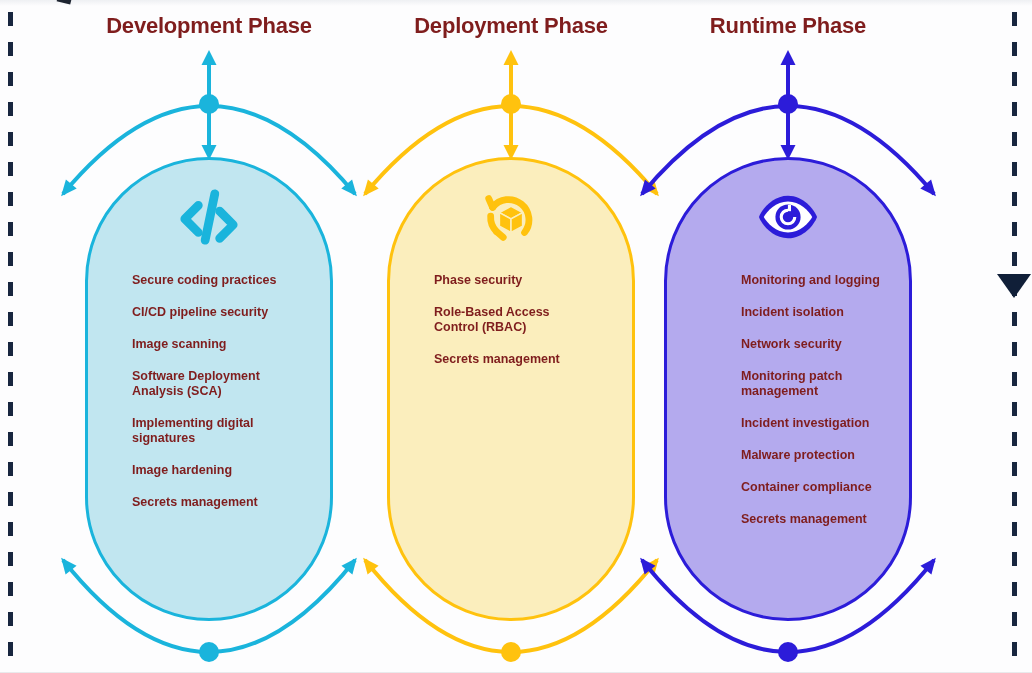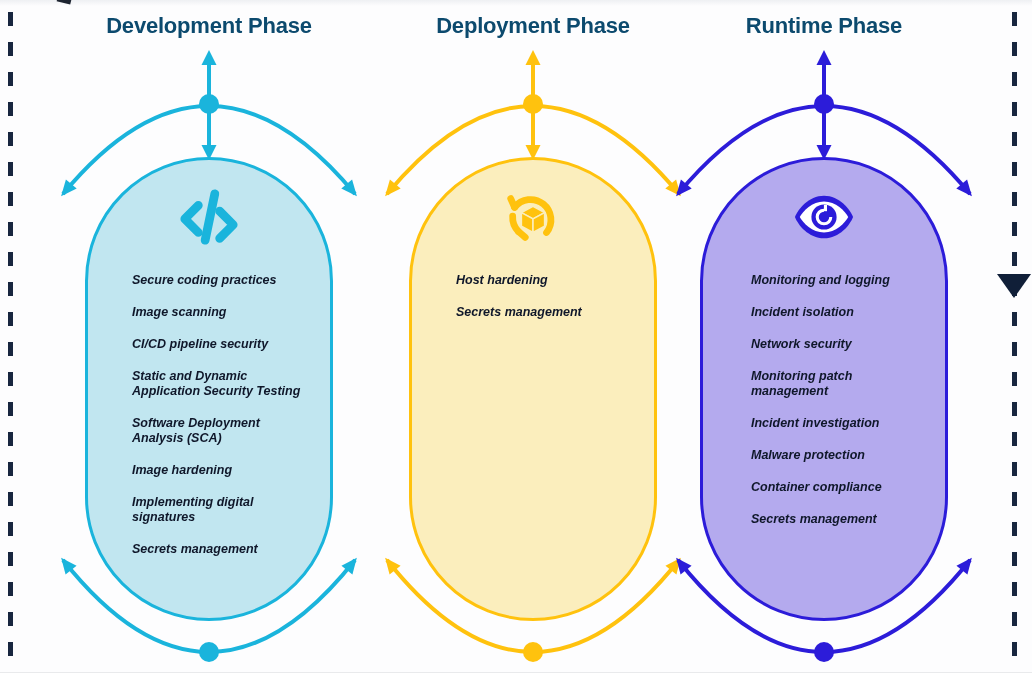--- a/index.html
+++ b/index.html
@@ -20,40 +20,40 @@
   .edge-dash.right{left:1012px;}
   .tri-marker{position:absolute;left:997px;top:274px;width:0;height:0;
     border-left:17px solid transparent;border-right:17px solid transparent;
     border-top:24px solid var(--tri-color);}
   .cutoff-mark{position:absolute;left:57px;top:-2px;width:14px;height:5px;
     background:#1d2430;transform:rotate(14deg);}
 
   
   .phase{position:absolute;top:0;width:300px;height:673px;}
   .phase.p0{left:59px;}
-  .phase.p1{left:383px;}
-  .phase.p2{left:674px;}
+  .phase.p1{left:361px;}
+  .phase.p2{left:638px;}
 
   .phase-title{position:absolute;top:13px;left:-20px;width:340px;margin:0;
-    text-align:center;font-size:22px;font-weight:bold;color:#0c4a6e;letter-spacing:-0.2px;}
+    text-align:center;font-size:22px;font-weight:bold;color:#7f1d1d;letter-spacing:-0.2px;}
 
   .deco{position:absolute;top:0;left:0;overflow:visible;pointer-events:none;}
   .deco .stroke{stroke:var(--accent);stroke-width:4;fill:none;}
   .deco .fill{fill:var(--accent);stroke:none;}
 
   .capsule{position:absolute;top:157px;left:26px;width:248px;height:464px;
     box-sizing:border-box;border:3px solid var(--accent);border-radius:124px;
     background:var(--fill);display:flex;flex-direction:column;align-items:center;}
   .capsule .icon{margin-top:26px;width:62px;height:62px;flex:none;}
 
   .sec-list{list-style:none;margin:25px 0 0 0;padding:0 10px 0 44px;align-self:stretch;
     display:flex;flex-direction:column;gap:17px;}
-  .phase.p2 .sec-list{padding-left:48px;}
-  .sec-list li{font-size:12.5px;line-height:15px;font-weight:bold;color:#0f172a;
-    white-space:pre-line;font-style:italic;}
+  .phase.p2 .sec-list{padding-left:74px;}
+  .sec-list li{font-size:12.5px;line-height:15px;font-weight:bold;color:#7f1d1d;
+    white-space:pre-line;}
 </style>
 </head>
 <body>
 
 <div class="canvas" style="--dash-color: #18263f; --tri-color: #101f38;">
 
   <div class="edge-dash left"></div>
   <div class="edge-dash right"></div>
   <div class="tri-marker"></div>
   <div class="cutoff-mark"></div>
@@ -84,28 +84,26 @@
     <div class="capsule">
       <svg class="icon" viewBox="0 0 64 64">
         <g fill="none" stroke="var(--accent)" stroke-width="9" stroke-linecap="round" stroke-linejoin="round">
           <path d="M21 20 L7 34 L21 48"></path>
           <path d="M38 8 L28 56"></path>
           <path d="M43 26 L57 40 L43 54"></path>
         </g>
       </svg>
       <ul class="sec-list">
         <li>Secure coding practices</li>
+        <li>CI/CD pipeline security</li>
         <li>Image scanning</li>
-        <li>CI/CD pipeline security</li>
-        <li>Static and Dynamic
-Application Security Testing</li>
         <li>Software Deployment
 Analysis (SCA)</li>
+        <li>Implementing digital signatures</li>
         <li>Image hardening</li>
-        <li>Implementing digital signatures</li>
         <li>Secrets management</li>
       </ul>
     </div>
   </section>
 
   <section class="phase p1" style="--accent: #ffc20e; --fill: #fbeebd;">
     <h2 class="phase-title">Deployment Phase</h2>
     <svg class="deco" width="300" height="673" viewBox="0 0 300 673">
       <path class="stroke" d="M150 62 L150 150"></path>
       <path class="fill" d="M150 50 L142.5 65 L157.5 65 Z"></path>
@@ -135,21 +133,23 @@
           <path d="M17 47 A21 21 0 0 1 11 31"></path>
           <path d="M17 47 L24 53"></path>
         </g>
         <g fill="var(--accent)" stroke="var(--fill)" stroke-width="1.6" stroke-linejoin="round">
           <path d="M32 21 L44 27.5 L32 34 L20 27.5 Z"></path>
           <path d="M20 27.5 L32 34 L32 48 L20 41.5 Z"></path>
           <path d="M44 27.5 L44 41.5 L32 48 L32 34 Z"></path>
         </g>
       </svg>
       <ul class="sec-list">
-        <li>Host hardening</li>
+        <li>Phase security</li>
+        <li>Role-Based Access
+Control (RBAC)</li>
         <li>Secrets management</li>
       </ul>
     </div>
   </section>
 
   <section class="phase p2" style="--accent: #2c1cd9; --fill: #b4aaee;">
     <h2 class="phase-title">Runtime Phase</h2>
     <svg class="deco" width="300" height="673" viewBox="0 0 300 673">
       <path class="stroke" d="M150 62 L150 150"></path>
       <path class="fill" d="M150 50 L142.5 65 L157.5 65 Z"></path>

